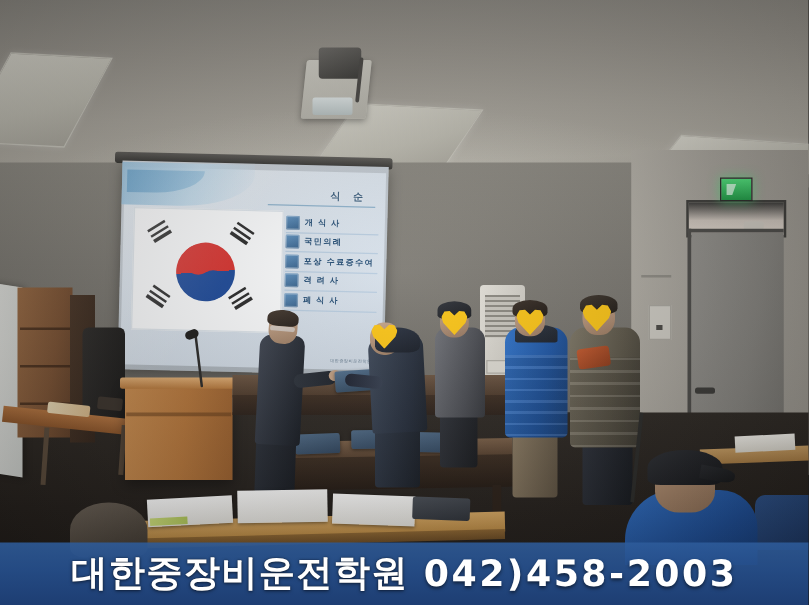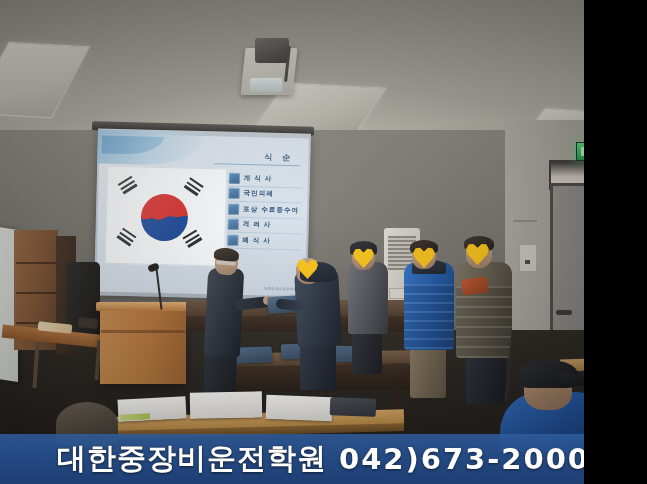--- a/index.html
+++ b/index.html
@@ -1,20 +1,20 @@
 <!DOCTYPE html>
 <html><head>
 <meta charset="utf-8">
 <style>
   html,body{margin:0;padding:0;background:#000;}
   body{font-family:"Liberation Sans",sans-serif;}
 
   #photo{
     position:relative;
-    width:584px;height:484px;
+    width:647px;height:484px;
     overflow:hidden;
     background:#2b2a28;
   }
 
   
   .ceiling{
     position:absolute;left:0;top:0;width:647px;height:150px;
     background:linear-gradient(178deg,#8d8a83 0%,#9a968e 28%,#a8a49b 58%,#b0aca2 82%,#a09c93 100%);
   }
   .ceiling:after{
@@ -630,16 +630,16 @@
     <div class="pe-body"></div>
     <div class="pe-head"></div>
     <div class="pe-cap"></div>
     <div class="pe-cap-brim"></div>
   </div>
 
   <div class="grade"></div>
 
   <div class="banner">
     <span class="banner-text">대한중장비운전학원</span>
-    <span class="banner-phone">042)673-2000</span>
+    <span class="banner-phone">042)458-2003</span>
   </div>
 
 </div>
 
 </body></html>

